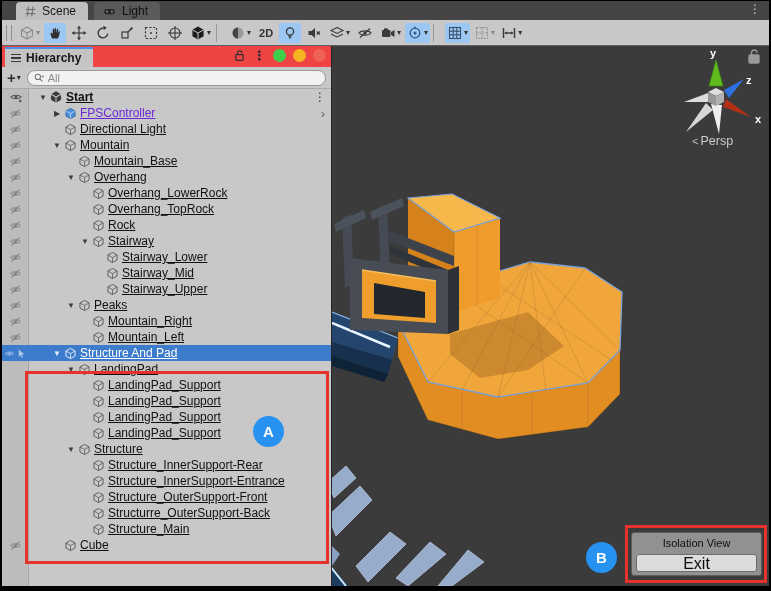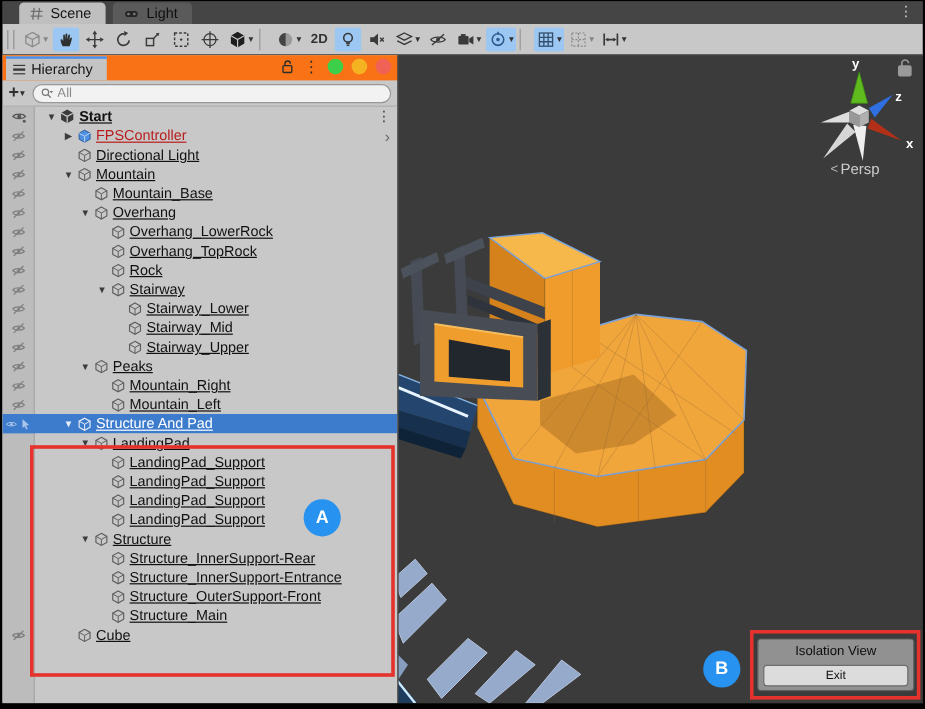--- a/index.html
+++ b/index.html
@@ -20,21 +20,21 @@
   .tb-btn.disabled{opacity:.45;}
   .tb-btn .caret{font-size:8px;color:#333;margin-left:1px;}
   .tb-btn .lbl{font-size:11px;font-weight:bold;color:#333;}
   .tb-sep{width:9px;height:18px;margin:0 2px;border-left:1px solid #9a9a9a;}
   .tb-handle{width:6px;height:16px;border-left:1px solid #8f8f8f;border-right:1px solid #8f8f8f;margin:0 4px 0 2px;}
   .icon-svg{display:block;}
   
   .main{display:flex;height:540px;}
   .hierarchy{width:330px;background:#c8c8c8;border-right:1px solid #262626;display:flex;flex-direction:column;position:relative;}
   
-  .h-strip{height:21px;background:#f97316;display:flex;align-items:flex-end;position:relative;flex:none;}
+  .h-strip{height:21px;background:#ef4444;display:flex;align-items:flex-end;position:relative;flex:none;font-weight:bold;}
   .h-tab{height:20px;background:#c4c4c4;border-top:2px solid #4a8fe8;display:inline-flex;align-items:center;gap:5px;
     padding:0 12px 0 6px;margin-left:3px;font-size:12px;color:#161616;}
   .hamburger{display:inline-block;width:10px;}
   .hamburger i{display:block;height:1.5px;background:#3a3a3a;margin:2px 0;}
   .h-strip-right{position:absolute;right:5px;top:3px;display:flex;align-items:center;gap:7px;}
   .dot{width:13px;height:13px;border-radius:50%;}
   .h-kebab{color:#2d2d2d;font-size:13px;line-height:13px;}
   
   .h-search{height:22px;flex:none;display:flex;align-items:center;background:#c8c8c8;border-bottom:1px solid #aaa;padding:0 5px;}
   .plus-btn{display:flex;align-items:center;color:#2e2e2e;font-size:15px;font-weight:bold;gap:1px;margin-right:6px;}
@@ -47,33 +47,33 @@
   .tree::before{content:"";position:absolute;left:0;top:0;bottom:0;width:26px;background:#bcbcbc;border-right:1px solid #a6a6a6;}
   .row{position:relative;height:16px;display:flex;align-items:center;font-size:12px;color:#111;}
   .row .gutter{width:27px;flex:none;height:16px;display:flex;align-items:center;justify-content:center;gap:1px;position:relative;z-index:1;}
   .row.selected{background:#3d7ccd;color:#fff;}
   .row.selected .gutter{background:#3d7ccd;}
   .row .expander{width:12px;flex:none;text-align:center;font-size:8px;color:#3c3c3c;}
   .row.selected .expander{color:#e8eefb;}
   .row .obj-icon{width:14px;flex:none;display:flex;align-items:center;justify-content:center;}
   .row .lab{margin-left:3px;white-space:nowrap;text-decoration:underline;}
   .row .lab.bold{font-weight:bold;}
-  .row .lab.blue{color:#b91c1c;}
+  .row .lab.blue{color:#6d28d9;}
   .row .trail{position:absolute;right:5px;color:#3a3a3a;font-size:12px;}
   .row .trail.chev{color:#666;font-size:13px;right:6px;}
   
   .scene{position:relative;flex:1;background:#3b3b3b;overflow:hidden;}
   .scene svg.canvas{position:absolute;left:0;top:0;}
   .persp-label{position:absolute;left:360px;top:88px;color:#cccccc;font-size:12.5px;display:flex;align-items:center;gap:2px;}
   .persp-label .arrow{font-size:11px;color:#bdbdbd;}
   .iso-panel{position:absolute;left:299px;top:486px;width:131px;height:44px;background:#919191;border:1px solid #5c5c5c;
     border-radius:3px;text-align:center;}
   .iso-title{font-size:11px;color:#0d0d0d;line-height:20px;}
   .iso-exit{display:block;margin:1px auto 0;width:121px;height:18px;background:#dcdcdc;border:1px solid #6d6d6d;border-radius:3px;
-    font-size:10px;color:#0d0d0d;line-height:15px;padding:0;}
+    font-size:16px;color:#0d0d0d;line-height:15px;padding:0;}
   
   .anno-box{position:absolute;border:3px solid #e5322d;pointer-events:none;}
   .anno-box.a{left:23px;top:370px;width:304px;height:193px;}
   .anno-box.b{left:623px;top:524px;width:142px;height:58px;}
   .badge{position:absolute;width:31px;height:31px;border-radius:50%;background:#2792f0;color:#fff;font-size:15px;font-weight:bold;
     display:flex;align-items:center;justify-content:center;pointer-events:none;}
   .badge.a{left:251px;top:415px;}
   .badge.b{left:584px;top:541px;}
 </style>
 </head>
@@ -752,20 +752,32 @@
             <div class="gutter"></div>
             <span style="width: 50px; flex: 0 0 auto;"></span>
             <span class="expander"></span>
             <span class="obj-icon">
               <svg class="icon-svg" width="13" height="13" viewBox="0 0 16 16">
                 <path d="M8 1.8 L13.6 4.9 V11.1 L8 14.2 L2.4 11.1 V4.9 Z" fill="none" stroke="#5e5e5e" stroke-width="1.2"></path>
                 <path d="M2.4 4.9 L8 8 L13.6 4.9 M8 8 V14.2" fill="none" stroke="#5e5e5e" stroke-width="1"></path>
               </svg>
             </span>
             <span class="lab">Structure_OuterSupport-Front</span>
+          </div>
+          <div class="row">
+            <div class="gutter"></div>
+            <span style="width: 50px; flex: 0 0 auto;"></span>
+            <span class="expander"></span>
+            <span class="obj-icon">
+              <svg class="icon-svg" width="13" height="13" viewBox="0 0 16 16">
+                <path d="M8 1.8 L13.6 4.9 V11.1 L8 14.2 L2.4 11.1 V4.9 Z" fill="none" stroke="#5e5e5e" stroke-width="1.2"></path>
+                <path d="M2.4 4.9 L8 8 L13.6 4.9 M8 8 V14.2" fill="none" stroke="#5e5e5e" stroke-width="1"></path>
+              </svg>
+            </span>
+            <span class="lab">Structurre_OuterSupport-Back</span>
           </div>
           <div class="row">
             <div class="gutter"></div>
             <span style="width: 50px; flex: 0 0 auto;"></span>
             <span class="expander"></span>
             <span class="obj-icon">
               <svg class="icon-svg" width="13" height="13" viewBox="0 0 16 16">
                 <path d="M8 1.8 L13.6 4.9 V11.1 L8 14.2 L2.4 11.1 V4.9 Z" fill="none" stroke="#5e5e5e" stroke-width="1.2"></path>
                 <path d="M2.4 4.9 L8 8 L13.6 4.9 M8 8 V14.2" fill="none" stroke="#5e5e5e" stroke-width="1"></path>
               </svg>

